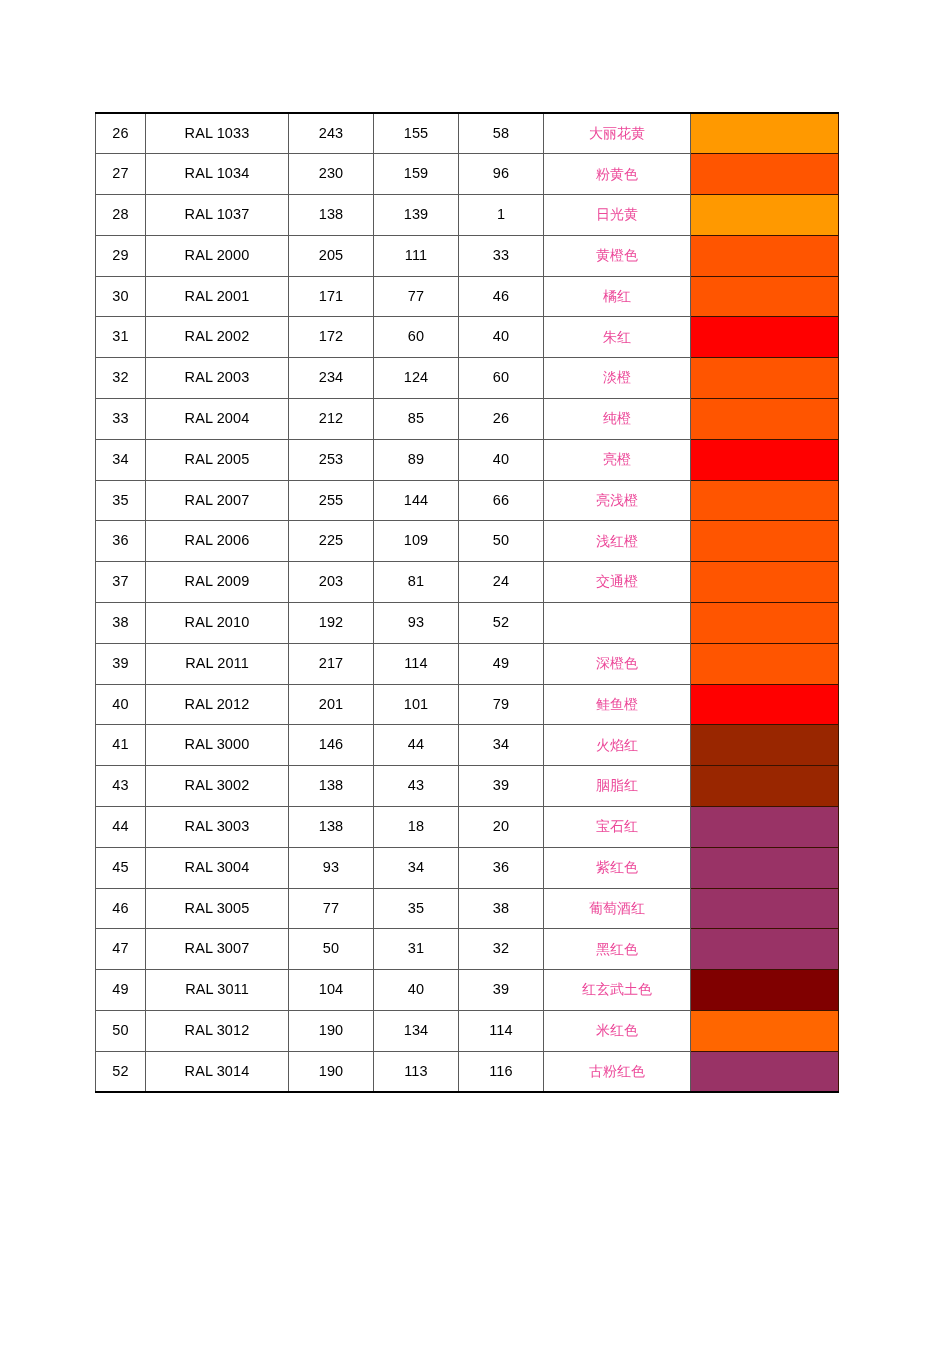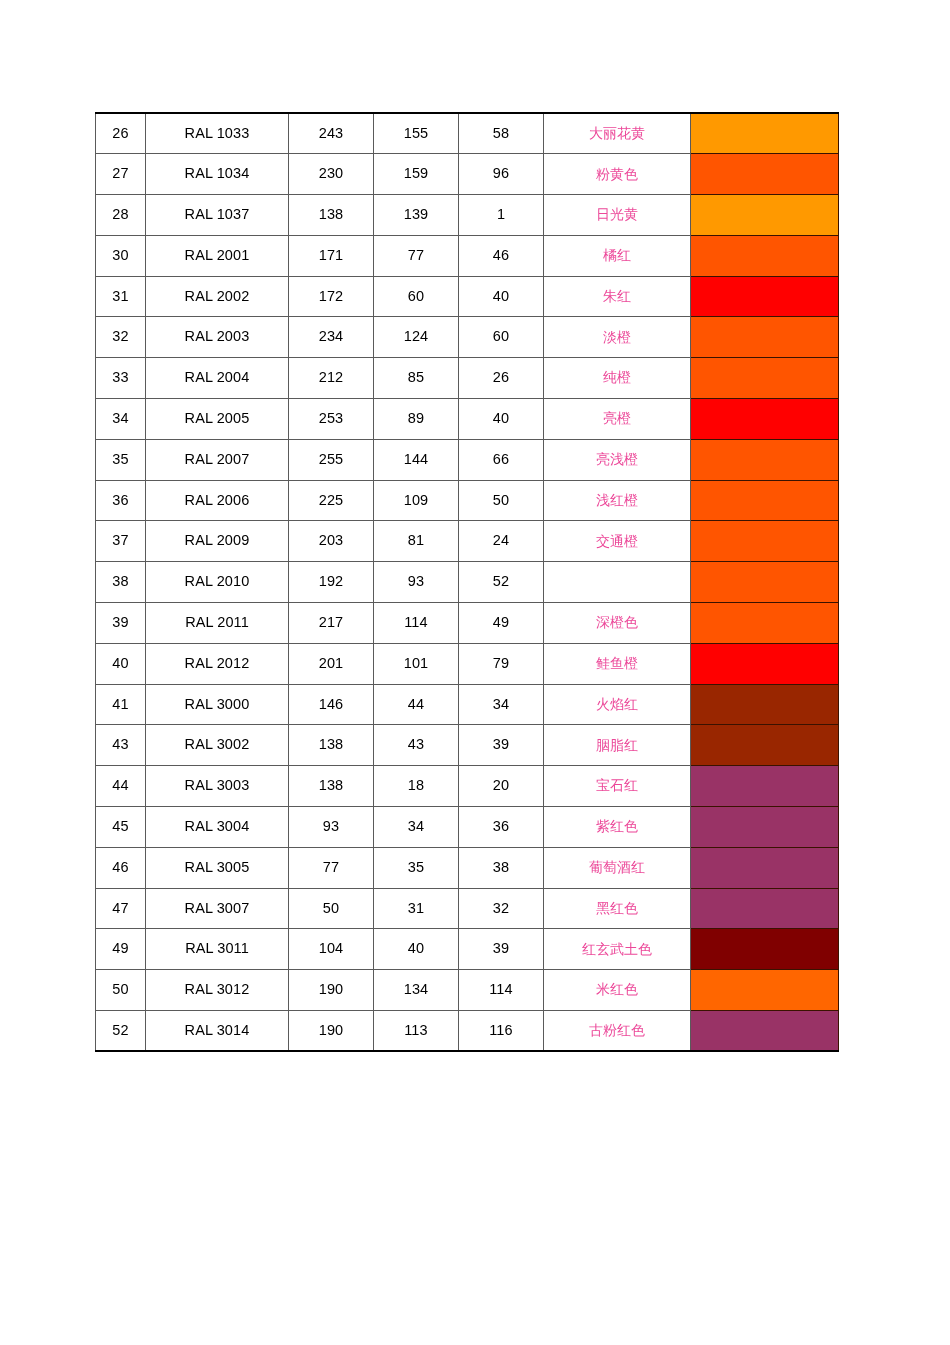--- a/index.html
+++ b/index.html
@@ -119,20 +119,29 @@
         <tr>
           <td class="idx">28</td>
           <td class="code">RAL 1037</td>
           <td class="num">138</td>
           <td class="num">139</td>
           <td class="num">1</td>
           <td class="cname">日光黄</td>
           <td class="swatch" style="background: rgb(255, 153, 0);"></td>
         </tr>
         <tr>
+          <td class="idx">29</td>
+          <td class="code">RAL 2000</td>
+          <td class="num">205</td>
+          <td class="num">111</td>
+          <td class="num">33</td>
+          <td class="cname">黄橙色</td>
+          <td class="swatch" style="background: rgb(255, 85, 0);"></td>
+        </tr>
+        <tr>
           <td class="idx">30</td>
           <td class="code">RAL 2001</td>
           <td class="num">171</td>
           <td class="num">77</td>
           <td class="num">46</td>
           <td class="cname">橘红</td>
           <td class="swatch" style="background: rgb(255, 85, 0);"></td>
         </tr>
         <tr>
           <td class="idx">31</td>

